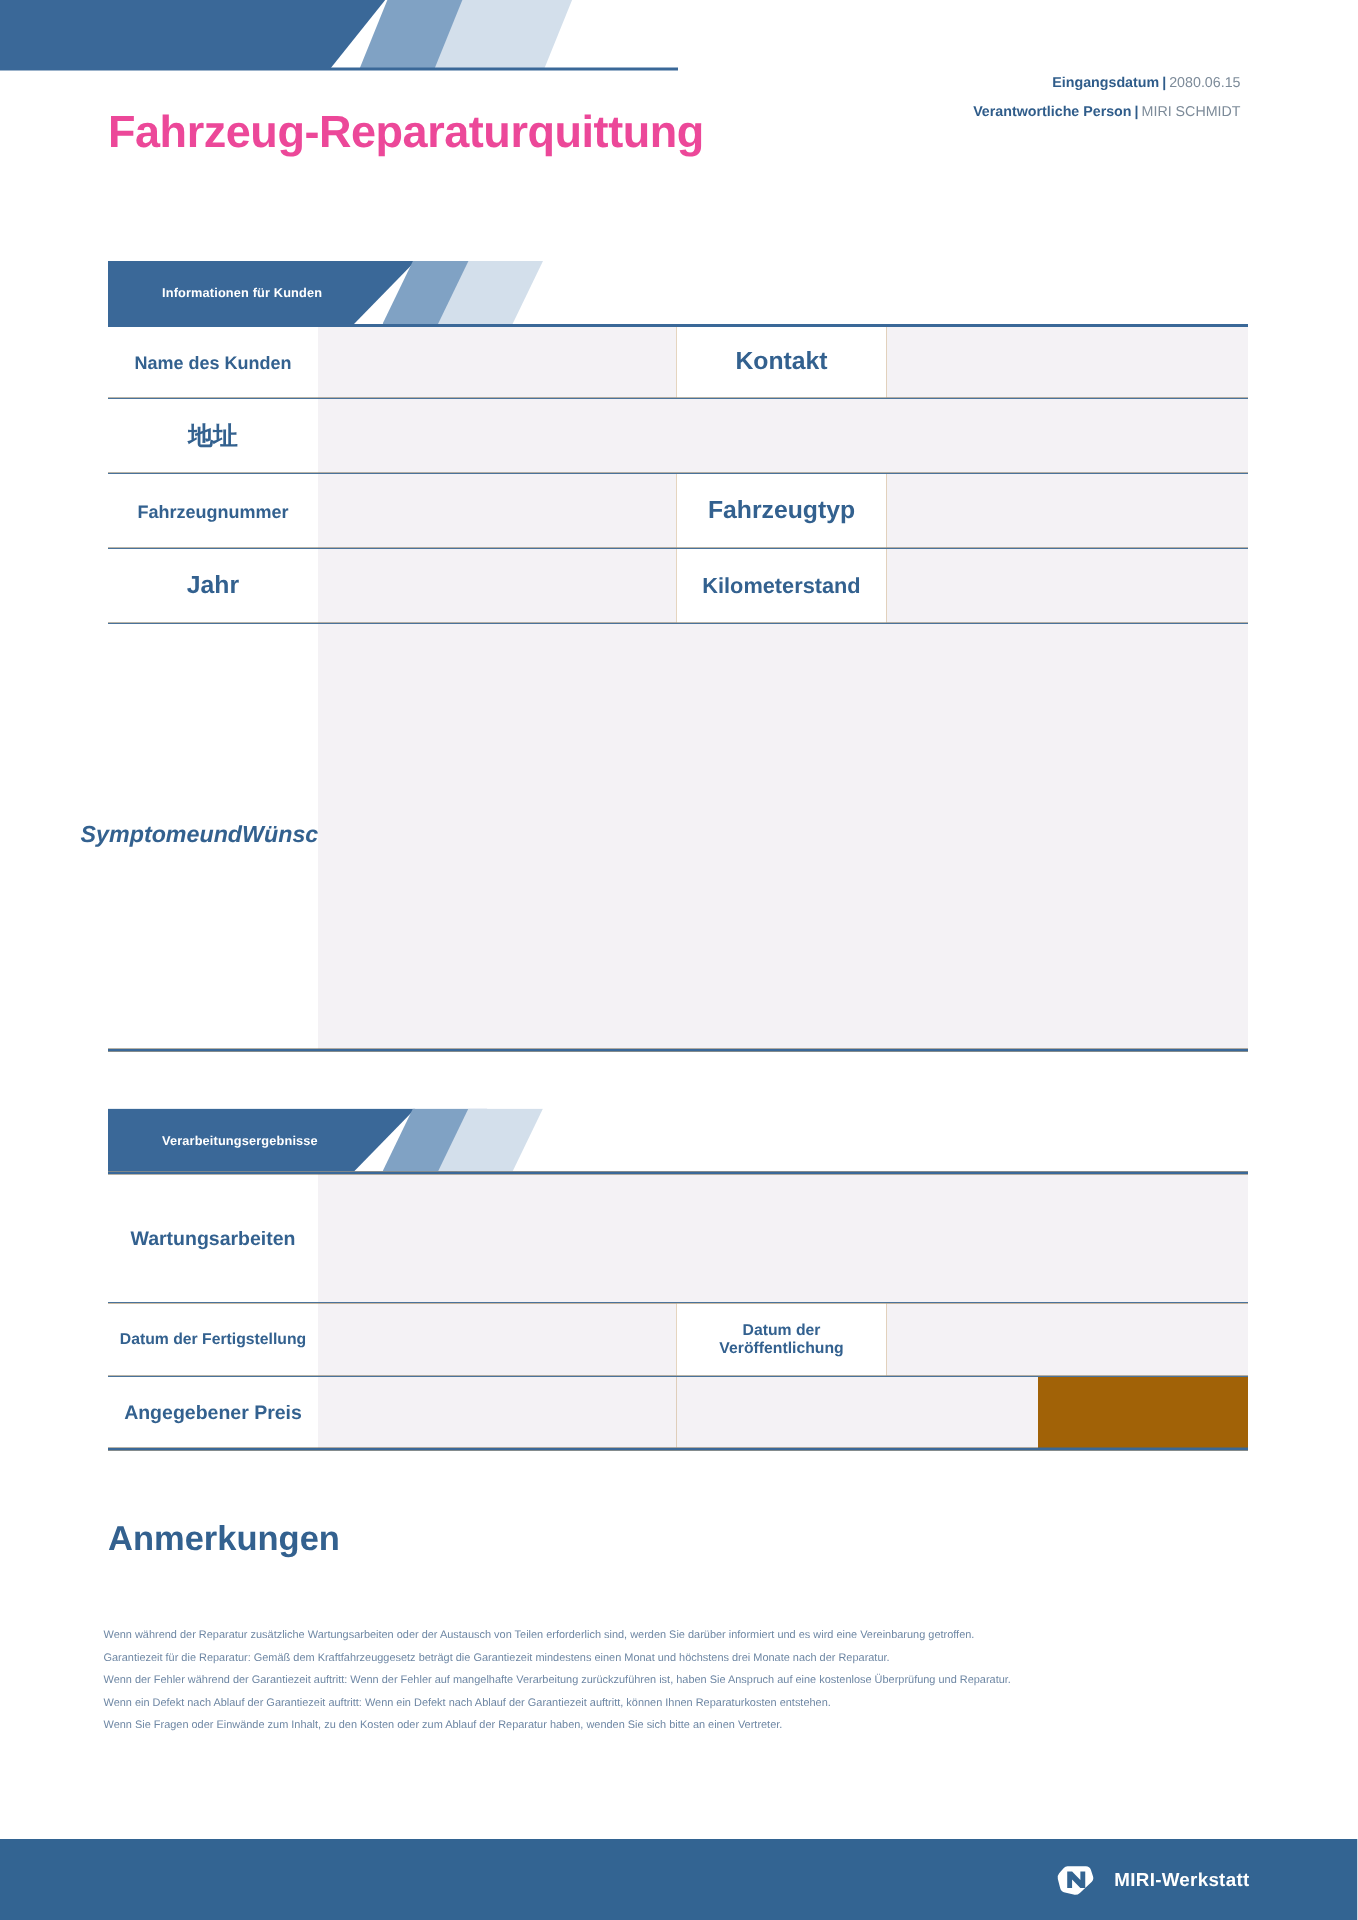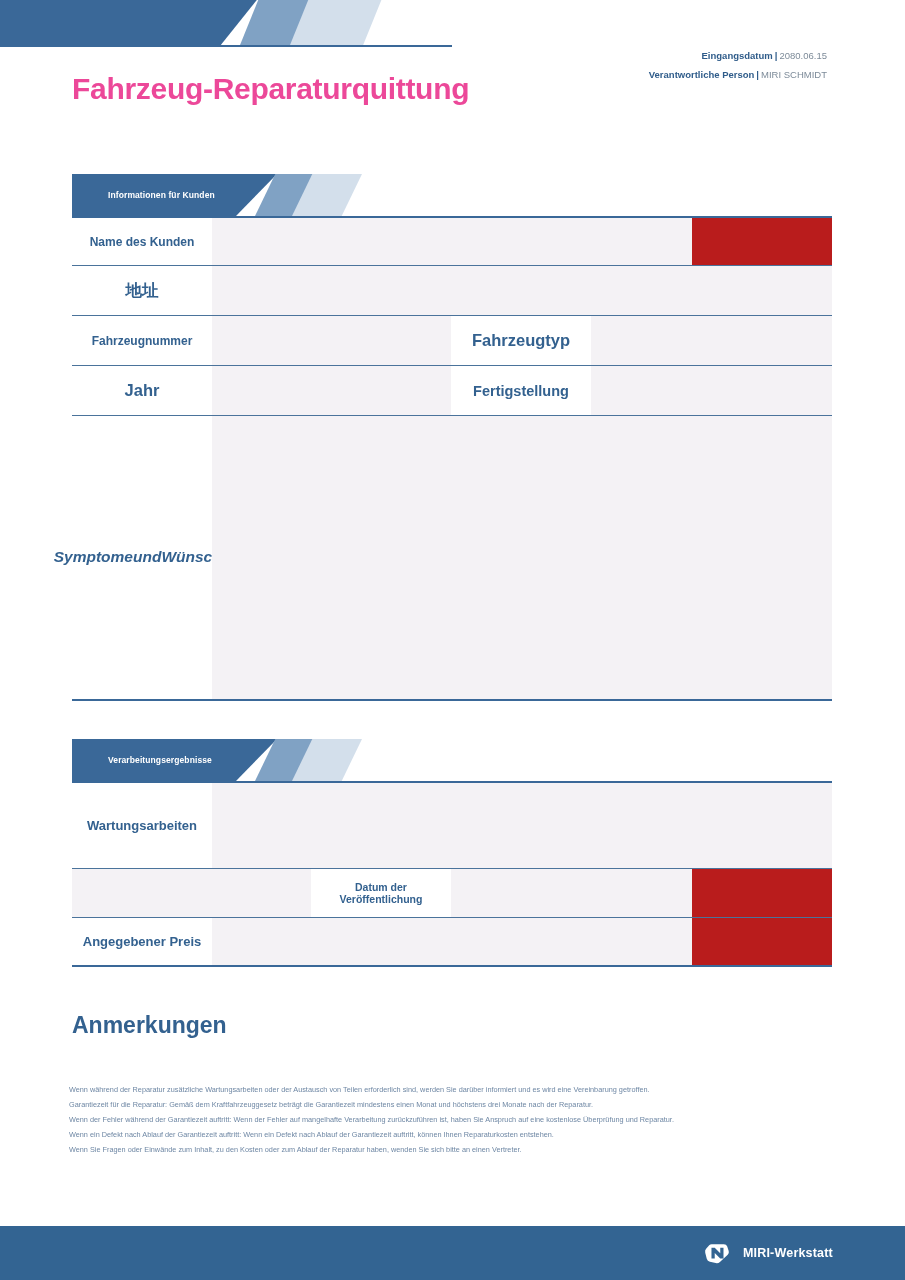--- a/index.html
+++ b/index.html
@@ -132,21 +132,21 @@
     position: absolute;
     left: 72px;
     width: 760px;
   }
   .row {
     position: relative;
     display: flex;
     width: 100%;
     border-bottom: 1.5px solid #4a739b;
     box-sizing: border-box;
-    background: #b91c1c;
+    background: #a16207;
   }
   .row.top-edge {
     border-top: 2px solid #3a6898;
   }
   .row.thick-bottom {
     border-bottom: 2.5px solid #3a6898;
   }
   .cell-label {
     display: flex;
     align-items: center;
@@ -262,39 +262,40 @@
   <div class="sb-mid"></div>
   <div class="sb-light"></div>
   <div class="sb-title">Informationen für Kunden</div>
 </div>
 
 <div class="table" style="top:216px;">
 
   <div class="row row-h-50 top-edge">
     <div class="cell-label w-label-a fs-12">Name des Kunden</div>
     <div class="cell-input w-input-a"></div>
+    <div class="cell-label w-label-b fs-16">Kontakt</div>
     <div class="cell-input w-input-b"></div>
   </div>
 
   <div class="row row-h-50">
     <div class="cell-label w-label-a fs-16">地址</div>
     <div class="cell-input w-input-wide"></div>
   </div>
 
   <div class="row row-h-50">
     <div class="cell-label w-label-a fs-12">Fahrzeugnummer</div>
     <div class="cell-input w-input-a"></div>
     <div class="cell-label w-label-b fs-16">Fahrzeugtyp</div>
     <div class="cell-input w-input-b"></div>
   </div>
 
   <div class="row row-h-50">
     <div class="cell-label w-label-a fs-16">Jahr</div>
     <div class="cell-input w-input-a"></div>
-    <div class="cell-label w-label-b fs-14">Fertigstellung</div>
+    <div class="cell-label w-label-b fs-14">Kilometerstand</div>
     <div class="cell-input w-input-b"></div>
   </div>
 
   <div class="row row-h-285 thick-bottom">
     <div class="cell-label multiline w-label-a fs-15">
       <span>Symptome</span>
       <span>und</span>
       <span>Wünsche</span>
     </div>
     <div class="cell-input w-input-wide"></div>
@@ -310,20 +311,21 @@
 </div>
 
 <div class="table" style="top:781px;">
 
   <div class="row row-h-88 top-edge">
     <div class="cell-label w-label-a fs-13">Wartungsarbeiten</div>
     <div class="cell-input w-input-wide"></div>
   </div>
 
   <div class="row row-h-49">
+    <div class="cell-label w-label-a fs-10">Datum der Fertigstellung</div>
     <div class="cell-input w-input-a"></div>
     <div class="cell-label w-label-b fs-10">Datum der Veröffentlichung</div>
     <div class="cell-input w-input-b"></div>
   </div>
 
   <div class="row row-h-49 thick-bottom">
     <div class="cell-label w-label-a fs-13">Angegebener Preis</div>
     <div class="cell-input w-input-a"></div>
     <div class="cell-input w-input-b"></div>
   </div>

